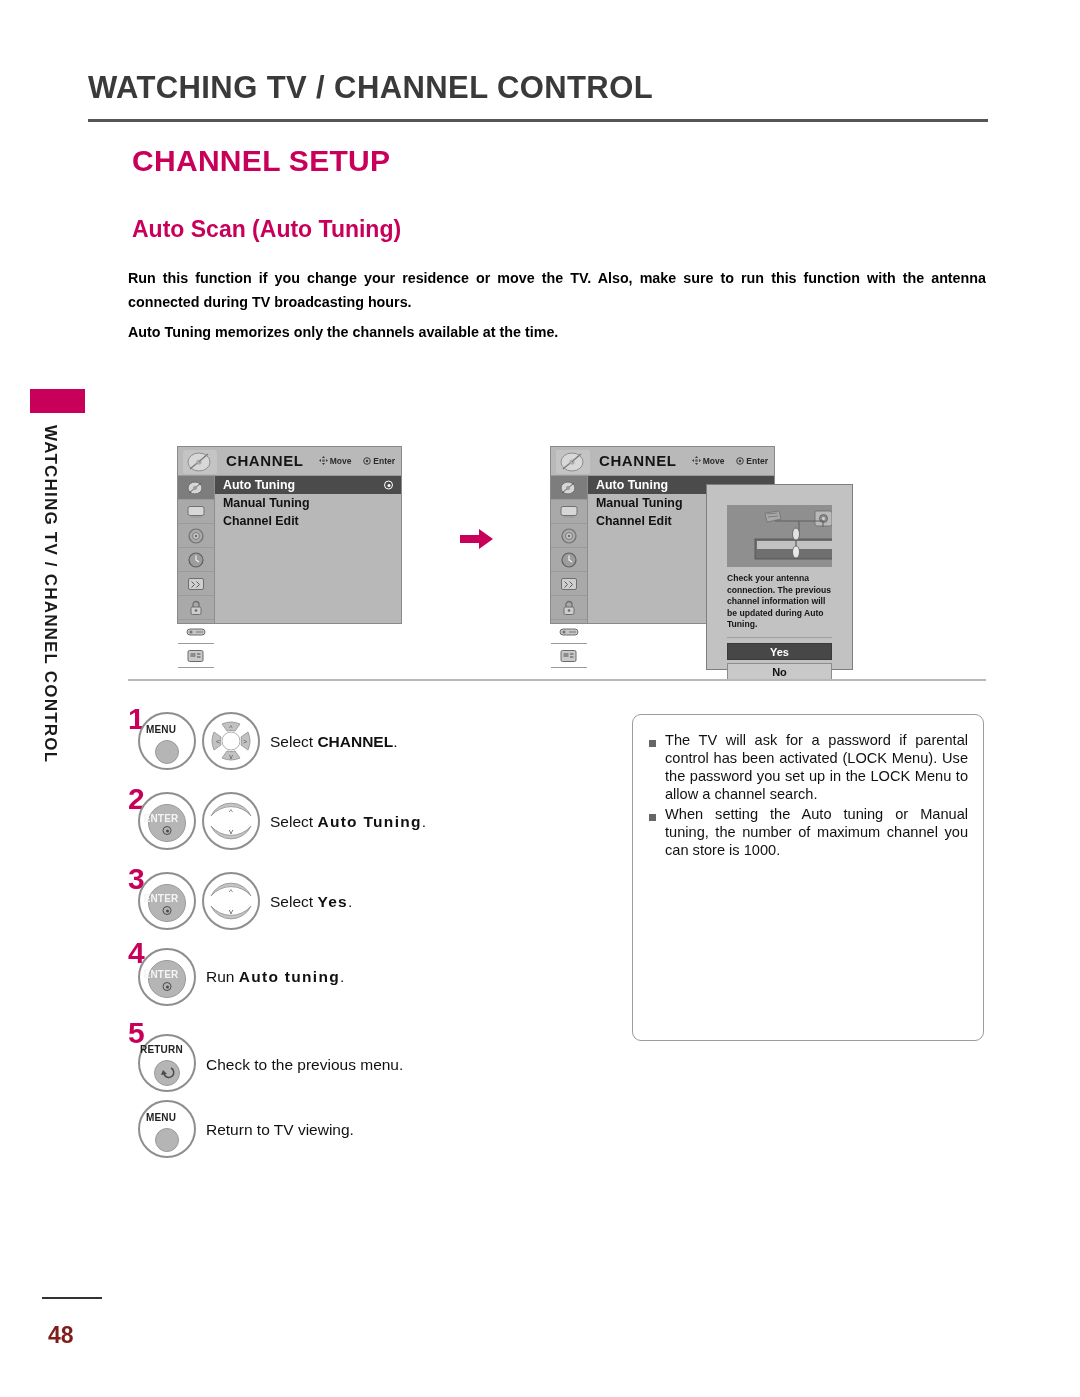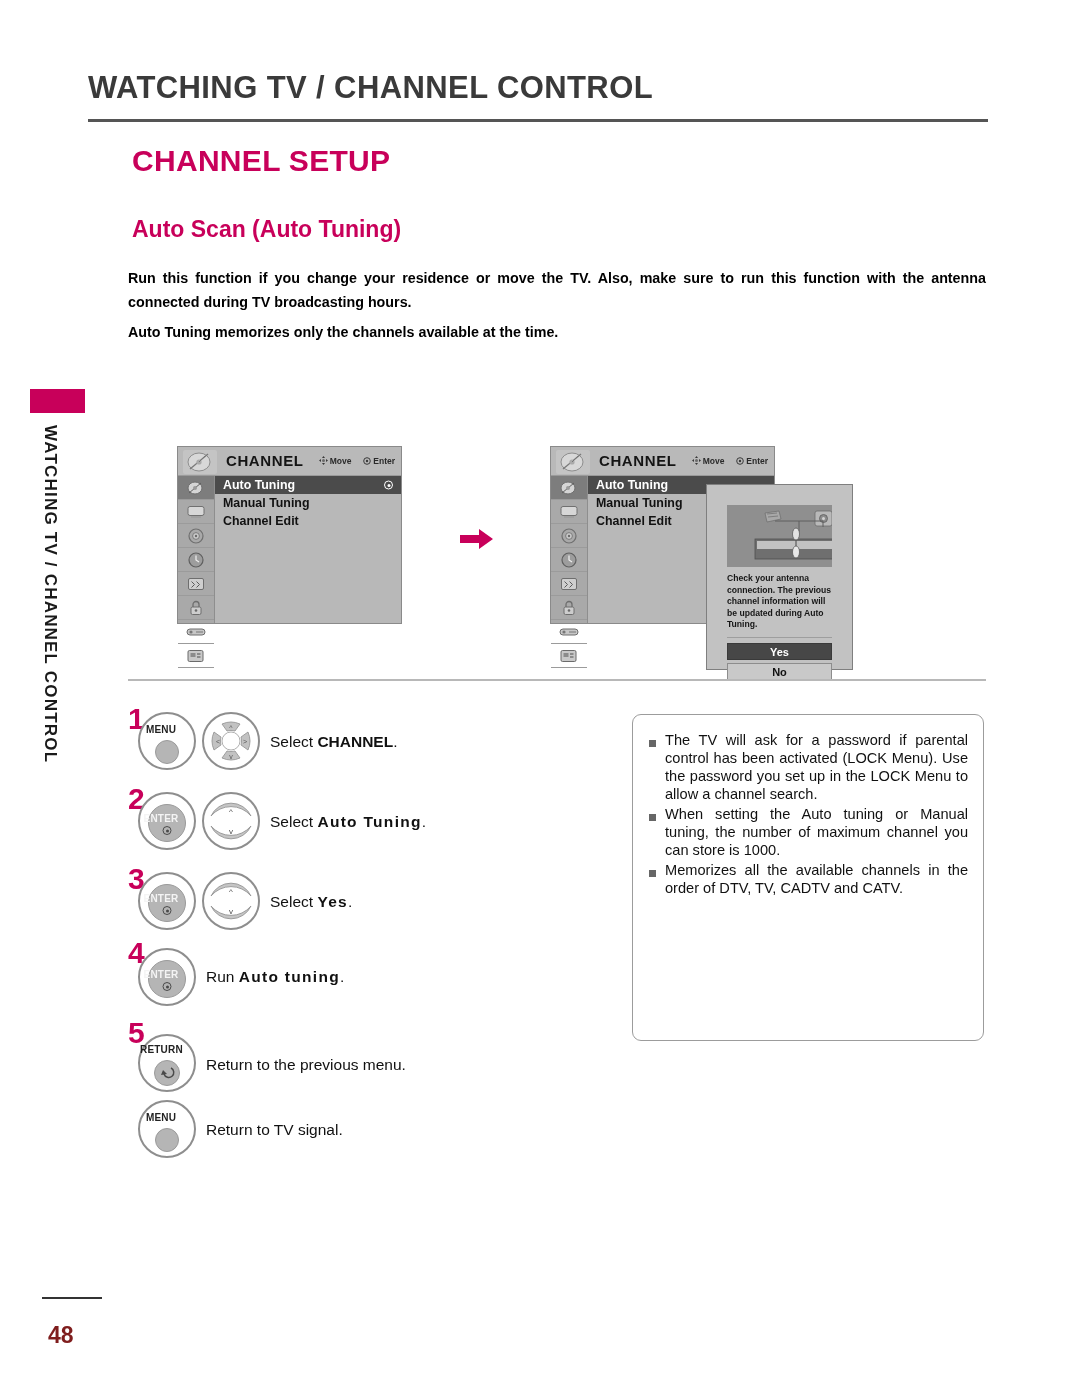--- a/index.html
+++ b/index.html
@@ -685,44 +685,40 @@
     <div class="step-row">
       <div class="step-num" style="left:0px; top:318px;">5</div>
       <div class="btn-circle" style="left:10px; top:334px; width:58px; height:58px;">
         <div class="btn-label" style="top:8px;">RETURN</div>
         <div class="btn-dot" style="top:24px; width:26px; height:26px;"></div>
         <svg width="18" height="14" viewBox="0 0 18 14" style="position:absolute;left:50%;top:29px;transform:translateX(-50%);">
           <path d="M13 3 A5 5 0 1 1 6 9" stroke="#4a4a4a" stroke-width="1.5" fill="none"></path>
           <polygon points="5,5 9,9 3,10" fill="#4a4a4a"></polygon>
         </svg>
       </div>
-      <div class="step-text" style="left:78px; top:356px;">Return to the previous menu.</div>
+      <div class="step-text" style="left:78px; top:356px;">Check to the previous menu.</div>
     </div>
 
     <div class="step-row">
       <div class="btn-circle" style="left:10px; top:400px; width:58px; height:58px;">
         <div class="btn-label" style="top:10px;">MENU</div>
         <div class="btn-dot" style="top:26px; width:24px; height:24px;"></div>
       </div>
-      <div class="step-text" style="left:78px; top:421px;">Return to TV signal.</div>
+      <div class="step-text" style="left:78px; top:421px;">Return to TV viewing.</div>
     </div>
 
   </div>
 
   <div class="notes">
     <div class="note-item">
       <span class="note-bullet"></span>
       <span>The TV will ask for a password if parental control has been activated (LOCK Menu). Use the password you set up in the LOCK Menu to allow a channel search.</span>
     </div>
     <div class="note-item">
       <span class="note-bullet"></span>
       <span>When setting the Auto tuning or Manual tuning, the number of maximum channel you can store is 1000.</span>
     </div>
-    <div class="note-item">
-      <span class="note-bullet"></span>
-      <span>Memorizes all the available channels in the order of DTV, TV, CADTV and CATV.</span>
-    </div>
   </div>
 
   <div class="foot-rule"></div>
   <div class="page-num">48</div>
 
 </div>
 
 </body></html>

